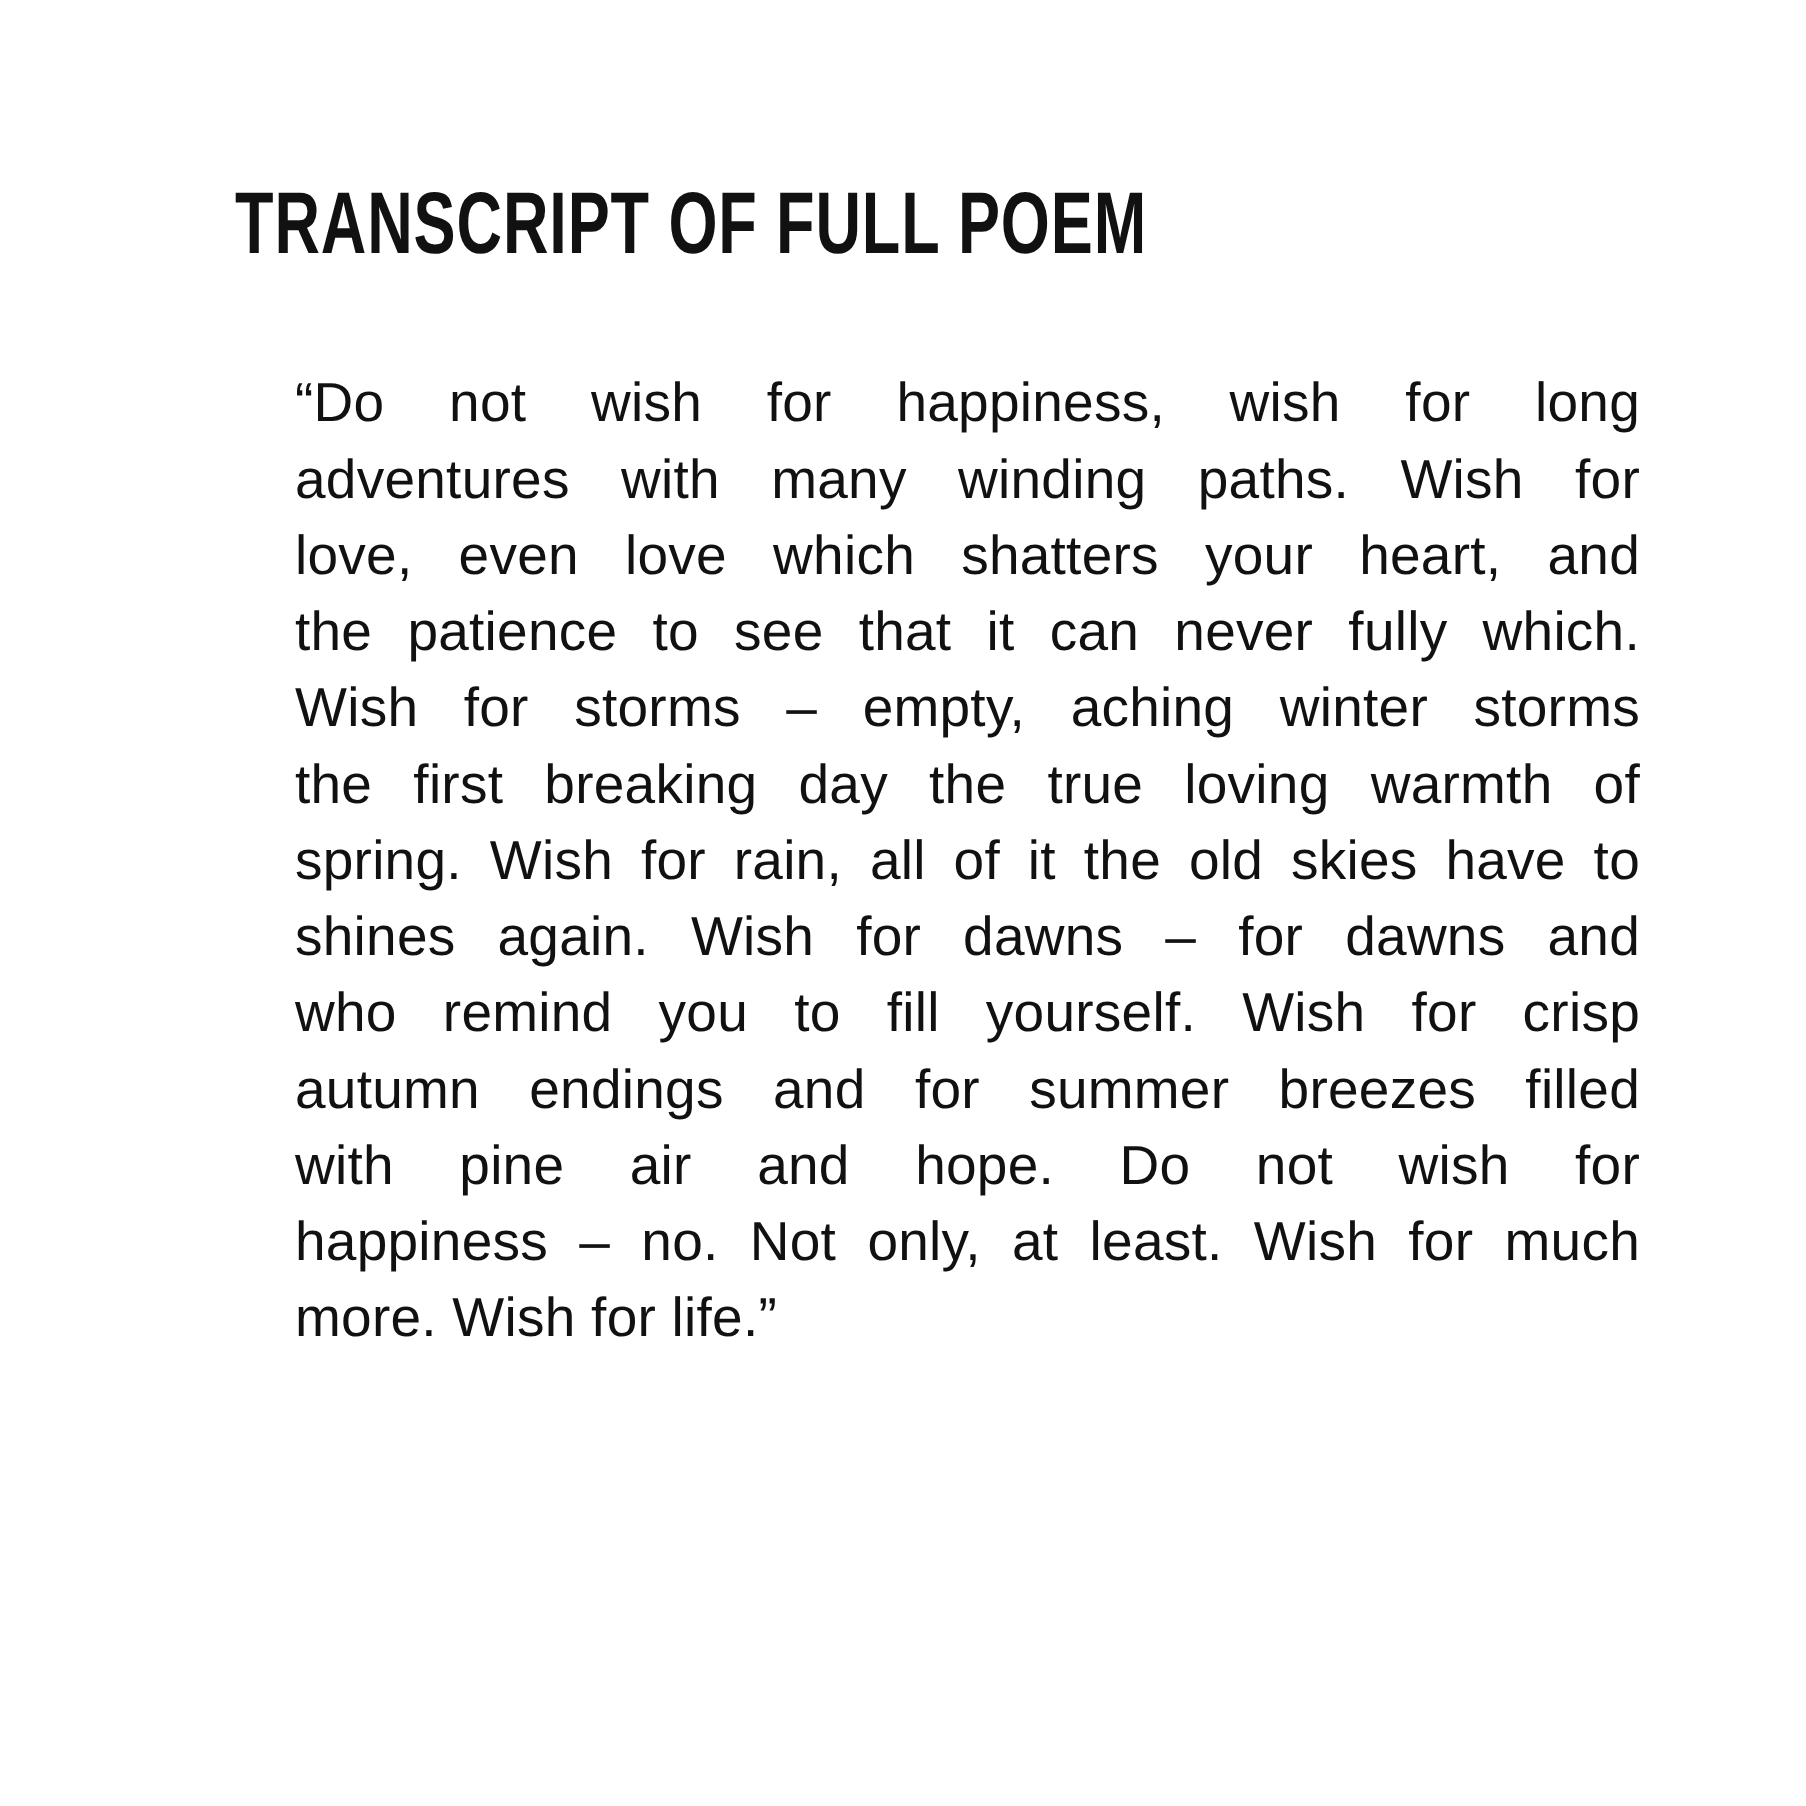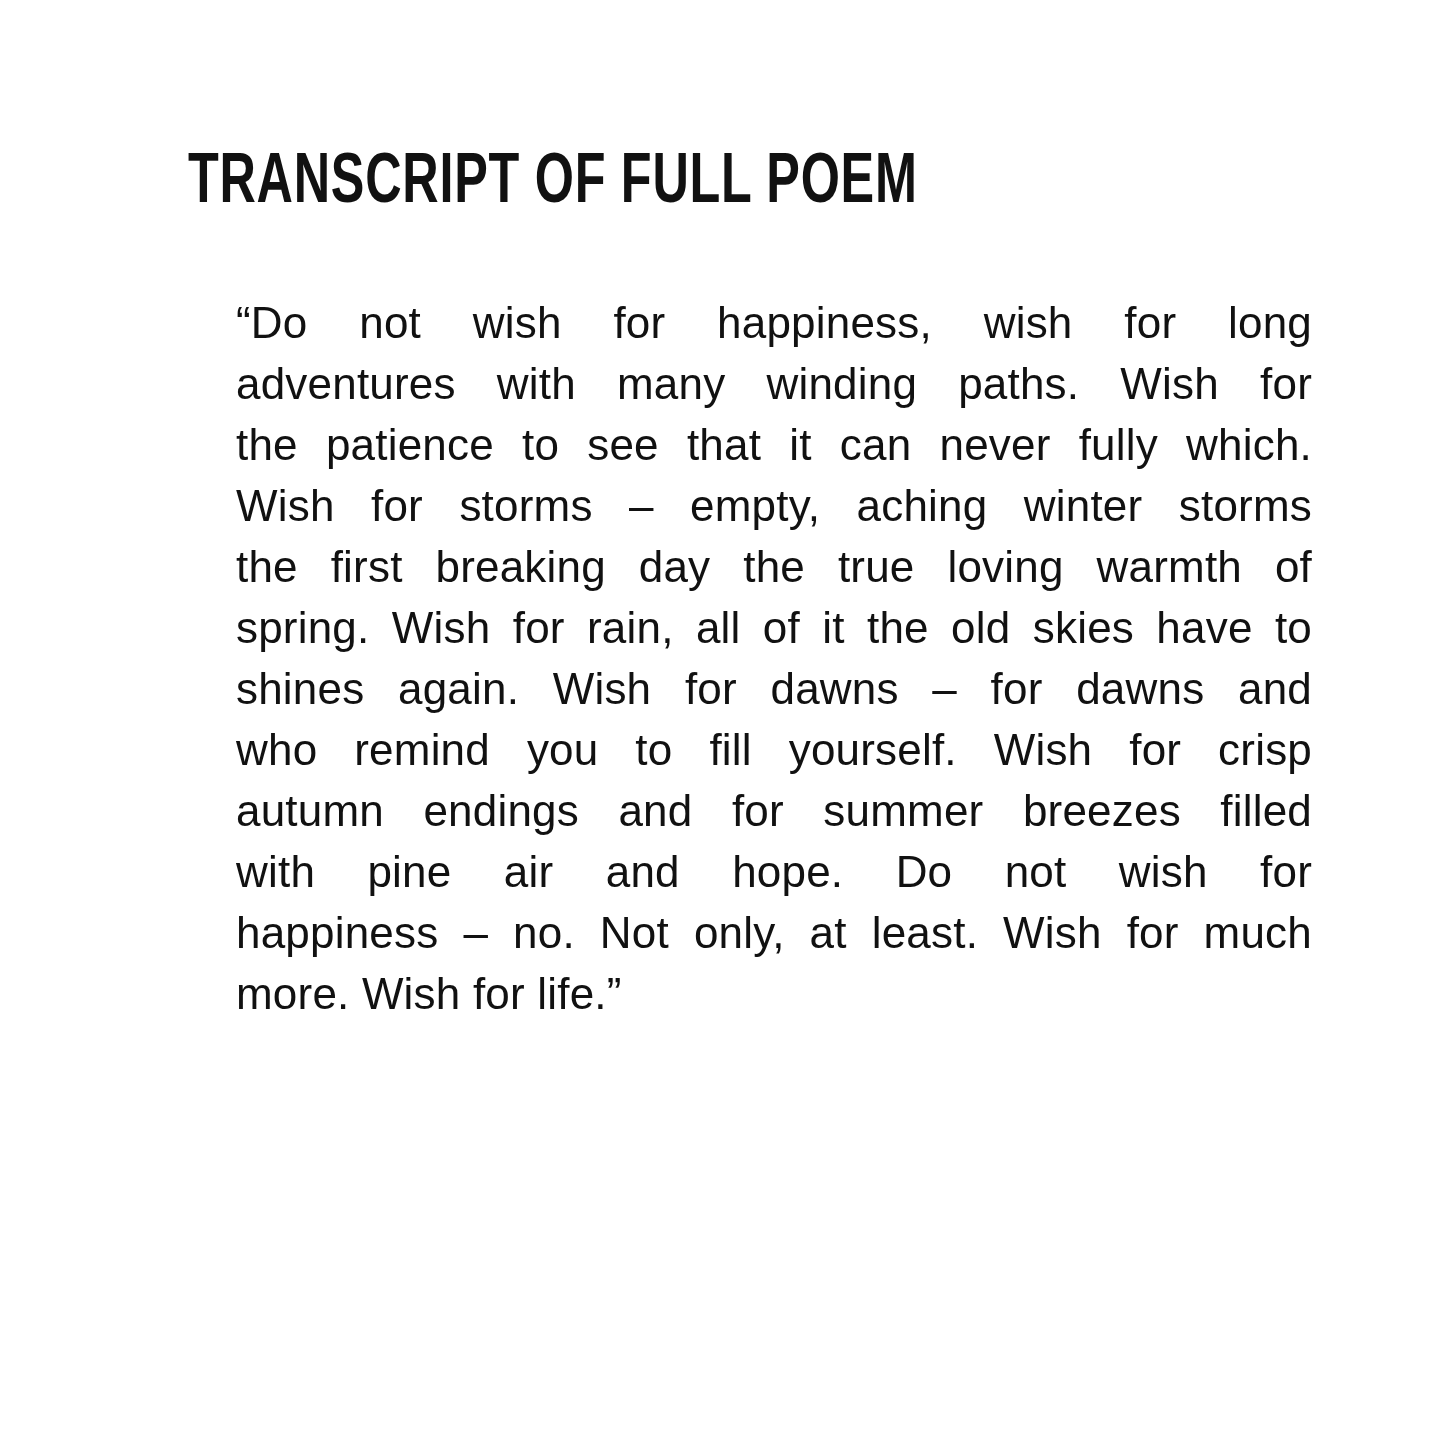--- a/index.html
+++ b/index.html
@@ -55,20 +55,21 @@
   }
 </style>
 </head>
 <body>
 
 <div class="page">
   <h1 class="heading">TRANSCRIPT OF FULL POEM</h1>
   <div class="poem" id="poem-body">
       <div class="poem-line">“Do not wish for happiness, wish for long</div>
       <div class="poem-line">adventures with many winding paths. Wish for</div>
+      <div class="poem-line">love, even love which shatters your heart, and</div>
       <div class="poem-line">the patience to see that it can never fully which.</div>
       <div class="poem-line">Wish for storms – empty, aching winter storms</div>
       <div class="poem-line">the first breaking day the true loving warmth of</div>
       <div class="poem-line">spring. Wish for rain, all of it the old skies have to</div>
       <div class="poem-line">shines again. Wish for dawns – for dawns and</div>
       <div class="poem-line">who remind you to fill yourself. Wish for crisp</div>
       <div class="poem-line">autumn endings and for summer breezes filled</div>
       <div class="poem-line">with pine air and hope. Do not wish for</div>
       <div class="poem-line">happiness – no. Not only, at least. Wish for much</div>
       <div class="poem-line last">more. Wish for life.”</div>

